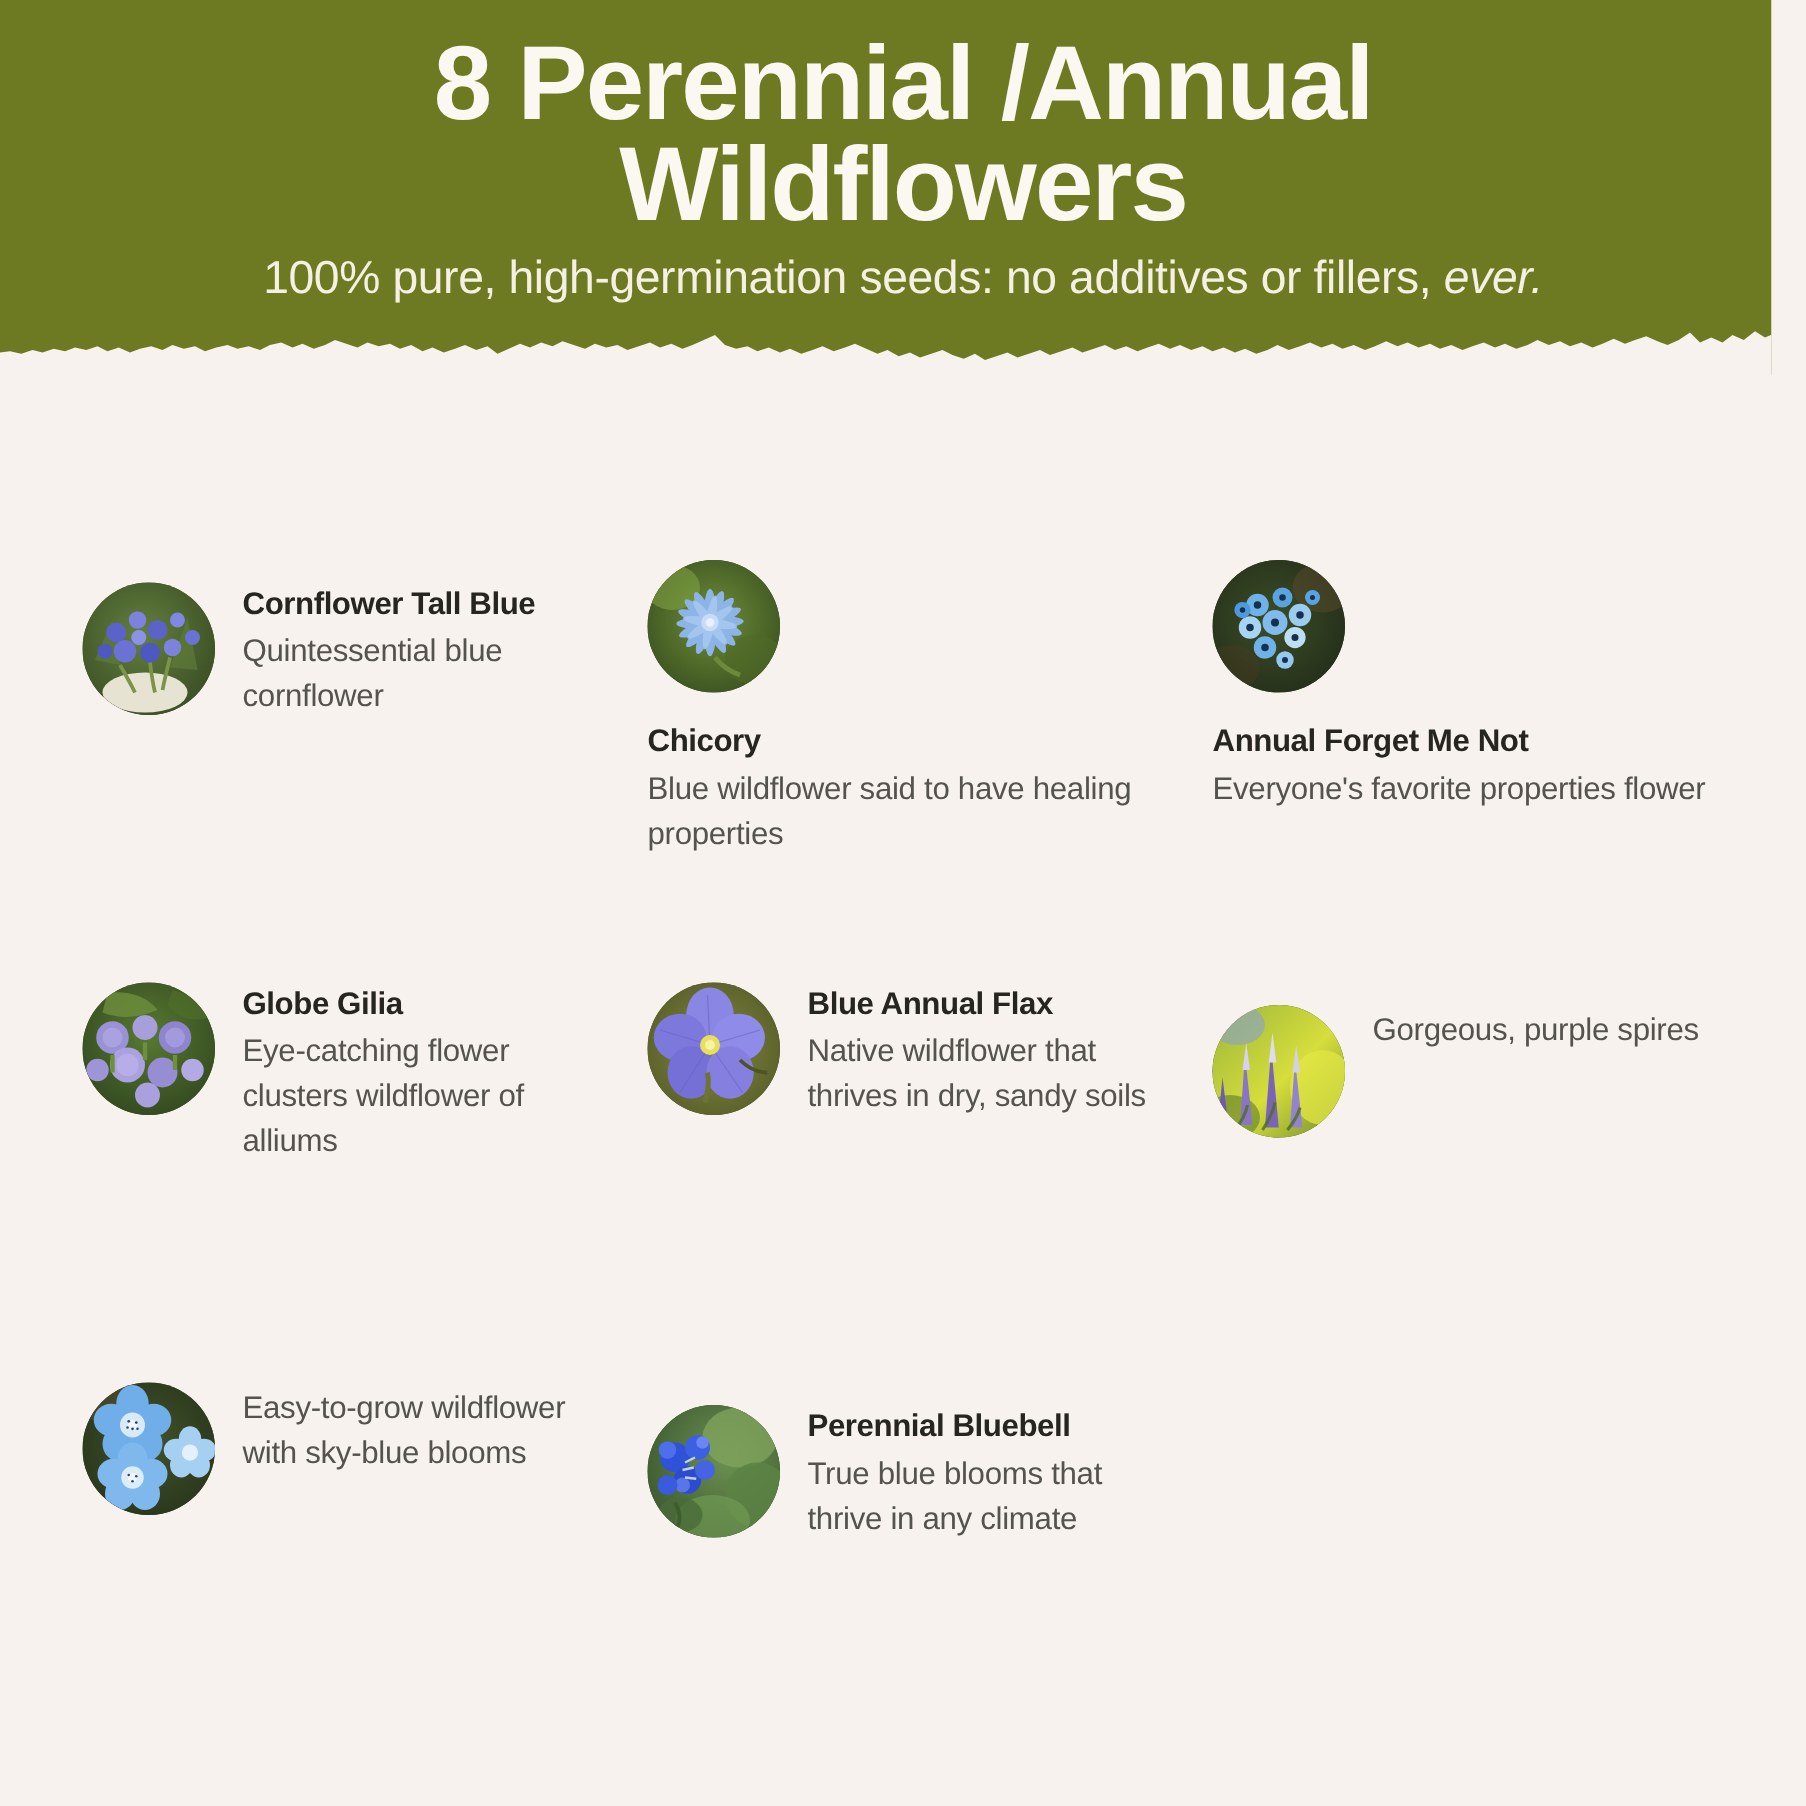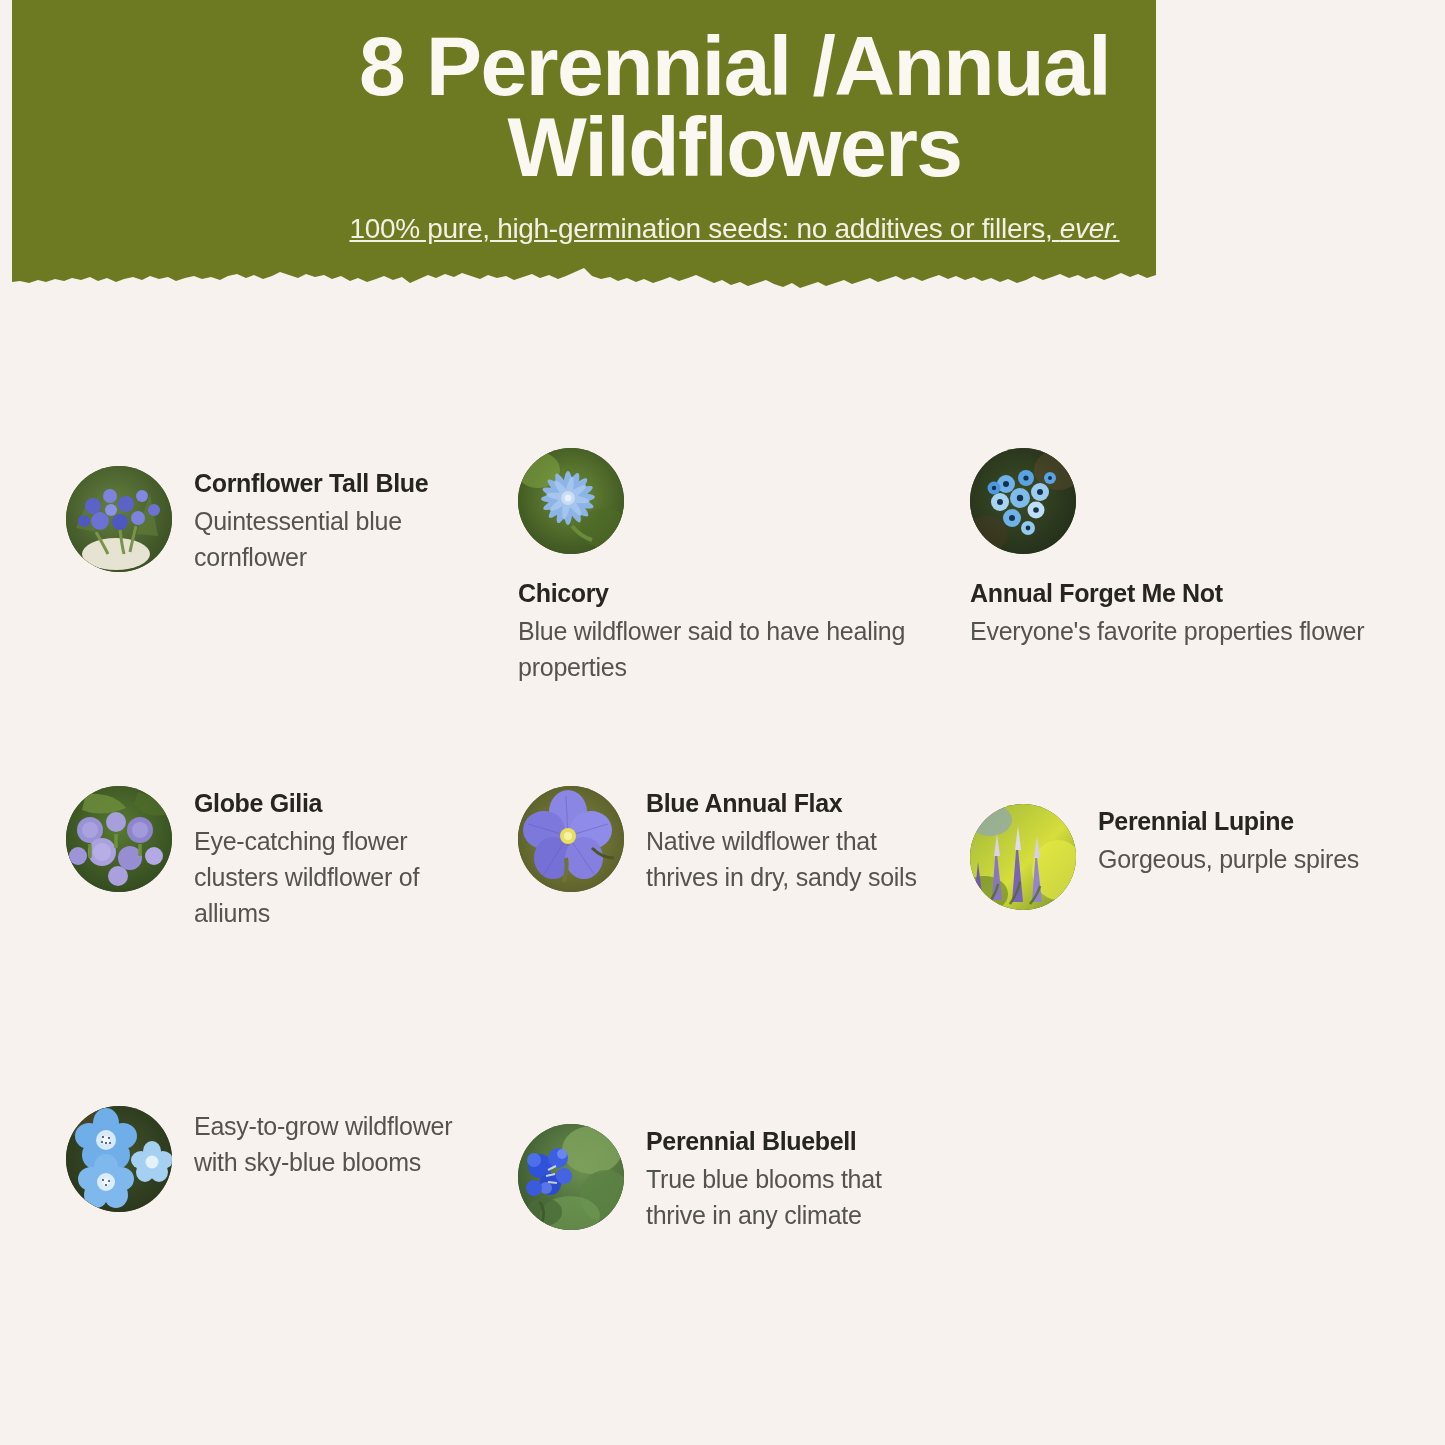--- a/index.html
+++ b/index.html
@@ -12,22 +12,22 @@
     background: #F7F2EE;
     font-family: "Liberation Sans", sans-serif;
     overflow: hidden;
     position: relative;
   }
 
   
   .banner {
     position: absolute;
     top: 0;
-    left: 12px;
-    width: 1144px;
+    left: 0;
+    width: 1417px;
     height: 312px;
     overflow: hidden;
   }
   .banner-fill {
     position: absolute;
     top: 0;
     left: 0;
     width: 1445px;
     height: 300px;
     background: #6E7A22;
@@ -52,26 +52,25 @@
     font-size: 84px;
     font-weight: 700;
     line-height: 0.96;
     letter-spacing: -1.5px;
     margin: 0 auto;
     max-width: 1120px;
     padding: 0 40px;
   }
   .banner-subtitle {
     color: #F4F0E4;
-    font-size: 28px;
+    font-size: 37px;
     font-weight: 400;
-    margin: 26px auto 0 auto;
+    margin: 14px auto 0 auto;
     letter-spacing: -0.3px;
     max-width: 1240px;
-    text-decoration: underline;
   }
   .banner-subtitle em {
     font-style: italic;
   }
 
   
   .grid {
     position: absolute;
     top: 430px;
     left: 0;
@@ -385,21 +384,20 @@
         <path d="M62 98 L66 44 L72 98 Z" fill="#9484CE"></path>
         <path d="M64 54 L67 32 L70 54 Z" fill="#D5CEEC"></path>
         <path d="M4 98 L8 58 L13 98 Z" fill="#6E5AAE"></path>
       </g>
       <g stroke="#4F6B24" stroke-width="2.5" fill="none" opacity=".8">
         <path d="M18 100 q8 -10 10 -20 M40 100 q8 -12 10 -22 M60 100 q8 -10 10 -18"></path>
       </g>
       </svg>
     </div>
     <div class="info">
-      <div class="f-name">Perennial Lupine</div>
       <div class="f-desc">Gorgeous, purple spires</div>
     </div>
   </div>
 
   <div class="item align-mid">
     <div class="thumb">
       <svg viewBox="0 0 106 106">
           <defs>
             <radialGradient id="g6" cx="50%" cy="45%" r="78%">
               <stop offset="0%" stop-color="#41542A"></stop>

